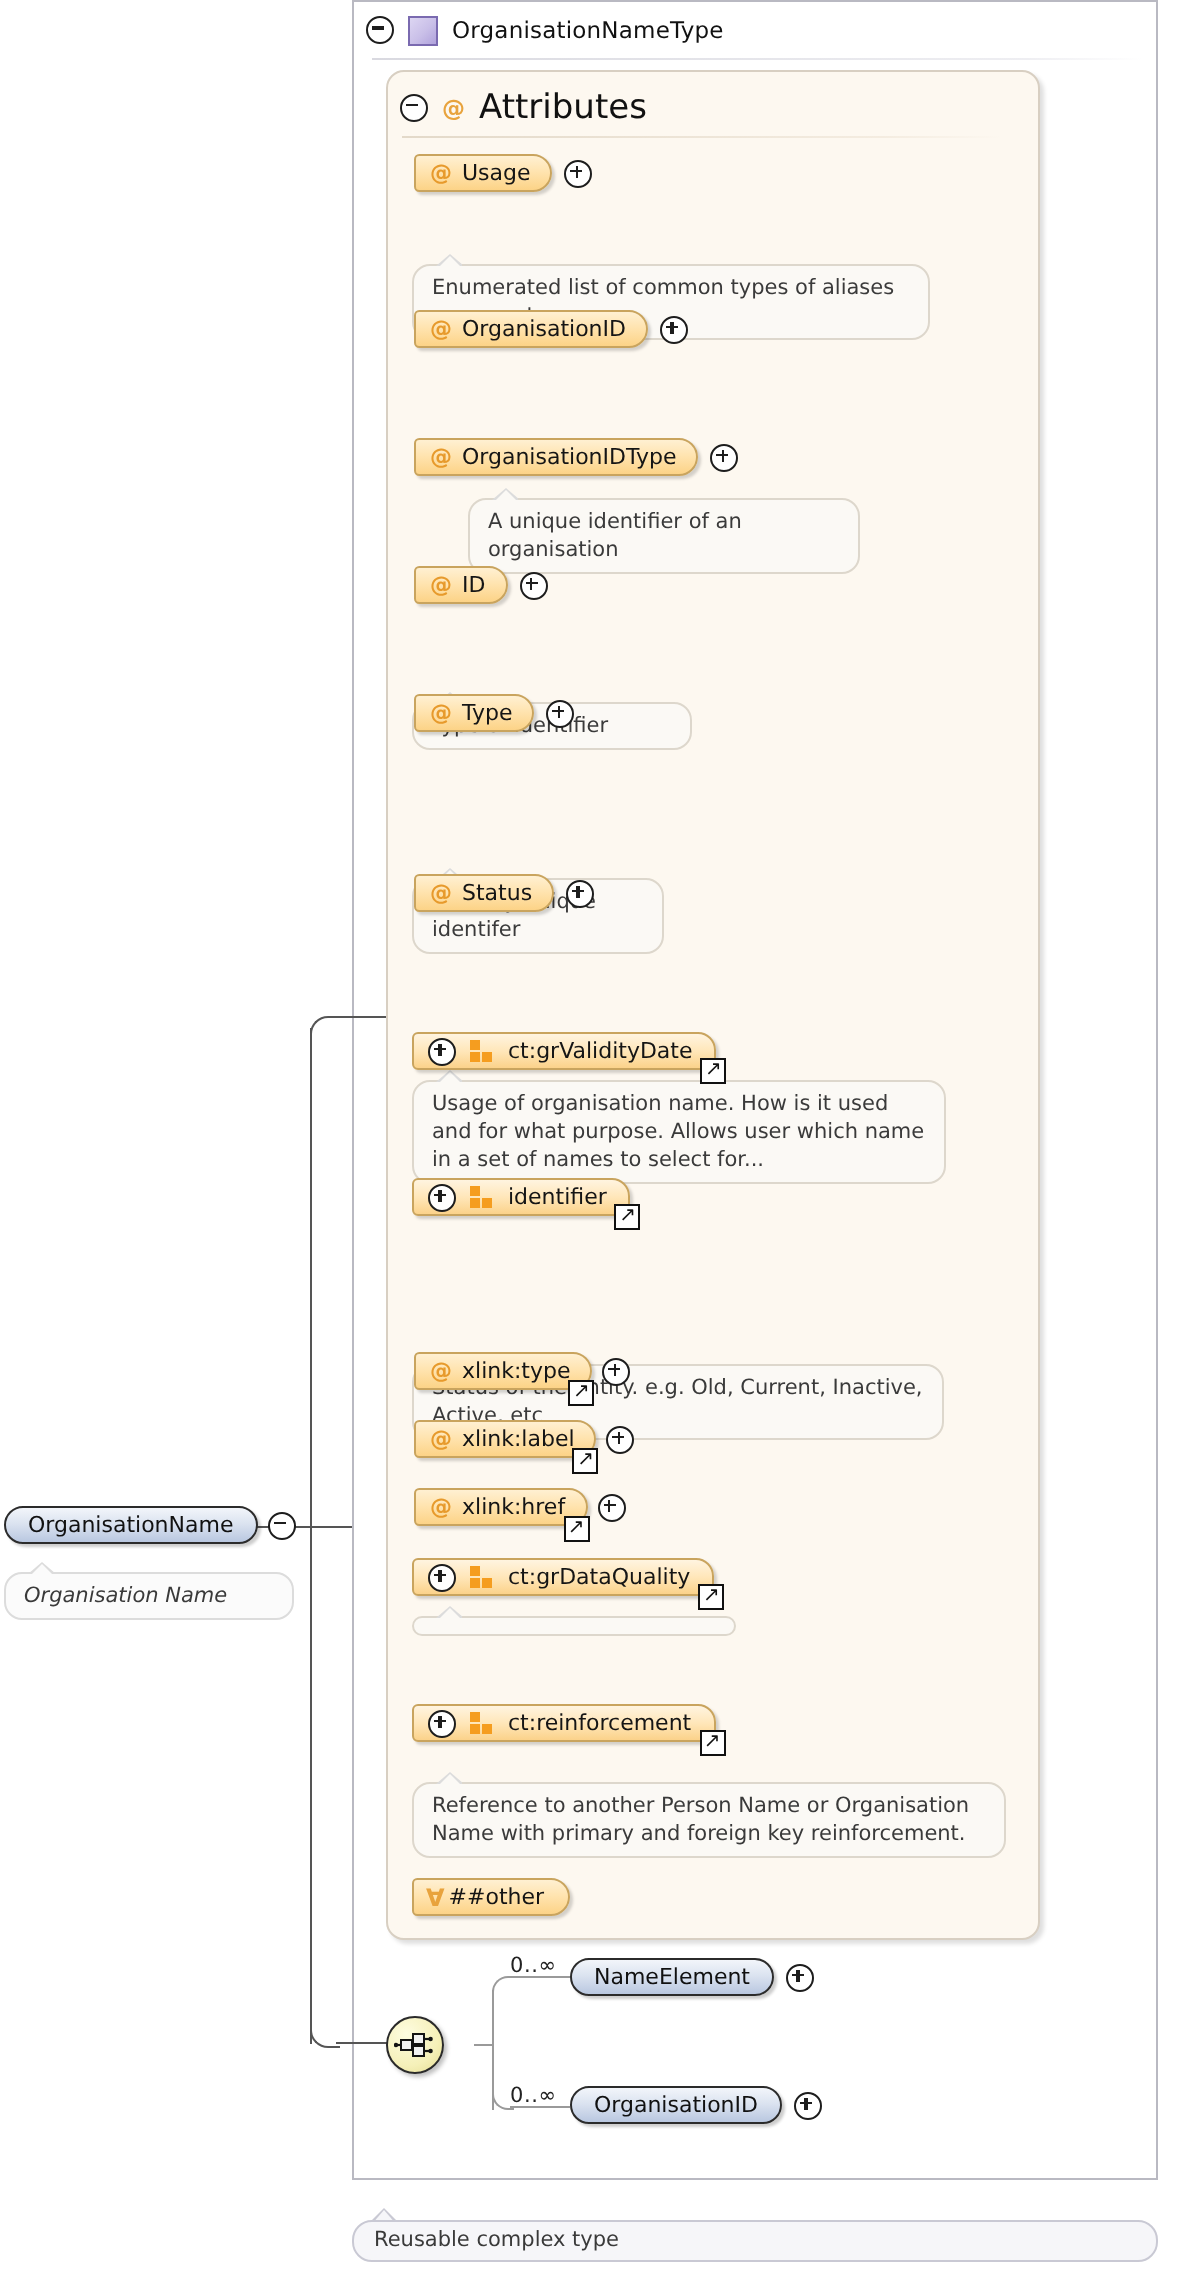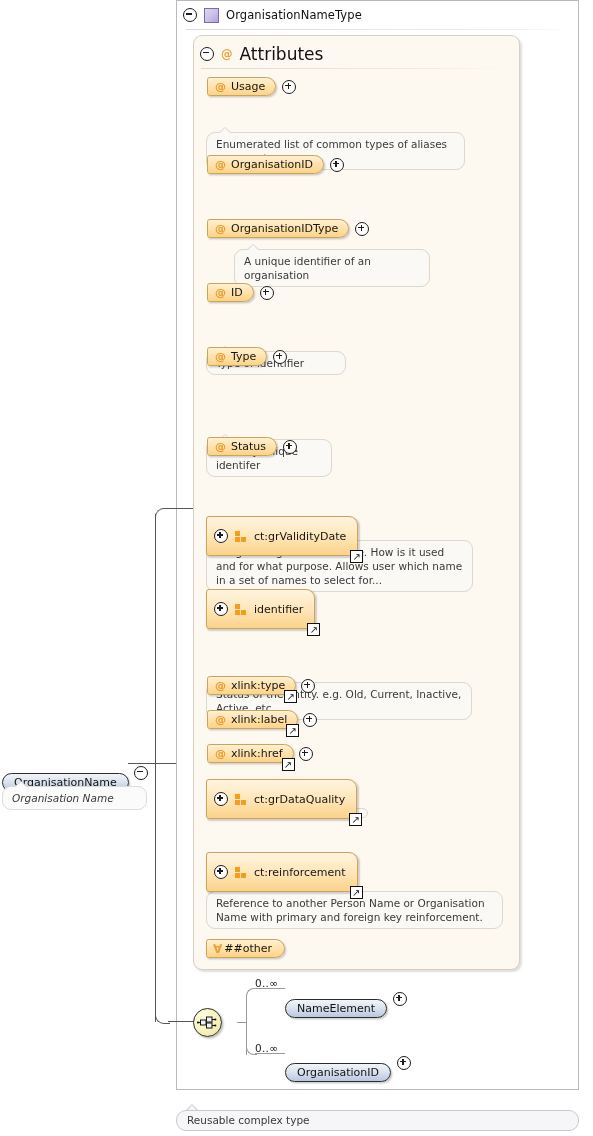--- a/index.html
+++ b/index.html
@@ -55,21 +55,21 @@
     border:1px solid #c9a45e;
     border-radius:3px 11px 11px 3px;
     box-shadow:1.5px 1.5px 1.5px rgba(0,0,0,.17);
     box-sizing:border-box;white-space:nowrap;
   }
   .attr-pill .at{color:#e79a2c;font-size:11px;font-weight:600;line-height:1;}
   .attr-pill .nm{font-size:11px;color:#151515;line-height:1;}
 
   
   .grp-box{
-    height:40px;display:flex;align-items:center;gap:7px;padding:0 11px 0 7px;
+    height:19px;display:flex;align-items:center;gap:7px;padding:0 11px 0 7px;
     background:linear-gradient(to bottom,#fff4e0 0%,#ffe6b8 52%,#fbd28a 100%);
     border:1px solid #c9a45e;border-radius:3px 9px 3px 3px;
     box-shadow:1.5px 1.5px 1.5px rgba(0,0,0,.17);
     box-sizing:border-box;white-space:nowrap;position:relative;
   }
   .grp-box .gname{font-size:11px;color:#151515;line-height:1;}
   .gicon{width:12px;height:11px;position:relative;flex:0 0 auto;}
   .gicon i{position:absolute;background:#f59d1f;display:block;}
   .gicon i:nth-child(1){left:0;top:0;width:5px;height:5px;}
   .gicon i:nth-child(2){left:0;top:6px;width:5px;height:5px;}
@@ -90,21 +90,21 @@
   }
   .any-pill .wc{color:#e8a33d;font-size:12px;line-height:1;font-weight:600;}
   .any-pill .nm{font-size:11px;color:#151515;line-height:1;}
 
   
   .elem-pill{
     height:19px;display:flex;align-items:center;padding:0 11px;
     background:linear-gradient(to bottom,#f2f5fa 0%,#dbe3f0 46%,#b9c7e0 100%);
     border:1px solid #2b2b2b;border-radius:10px;
     box-shadow:1.5px 1.5px 1.5px rgba(0,0,0,.2);
-    box-sizing:border-box;white-space:nowrap;margin-top:20px;
+    box-sizing:border-box;white-space:nowrap;
   }
   .elem-pill .nm{font-size:11px;color:#111;line-height:1;}
 
   
   .doc{
     background:#fbfbfb;border:1px solid #dcdcdc;border-radius:9px;
     box-sizing:border-box;padding:4px 8px 4px 9px;
     font-size:10.5px;line-height:14px;color:#3a3a3a;position:relative;
   }
   .doc.ondark{background:#fbf9f5;border-color:#ddd7cc;}

